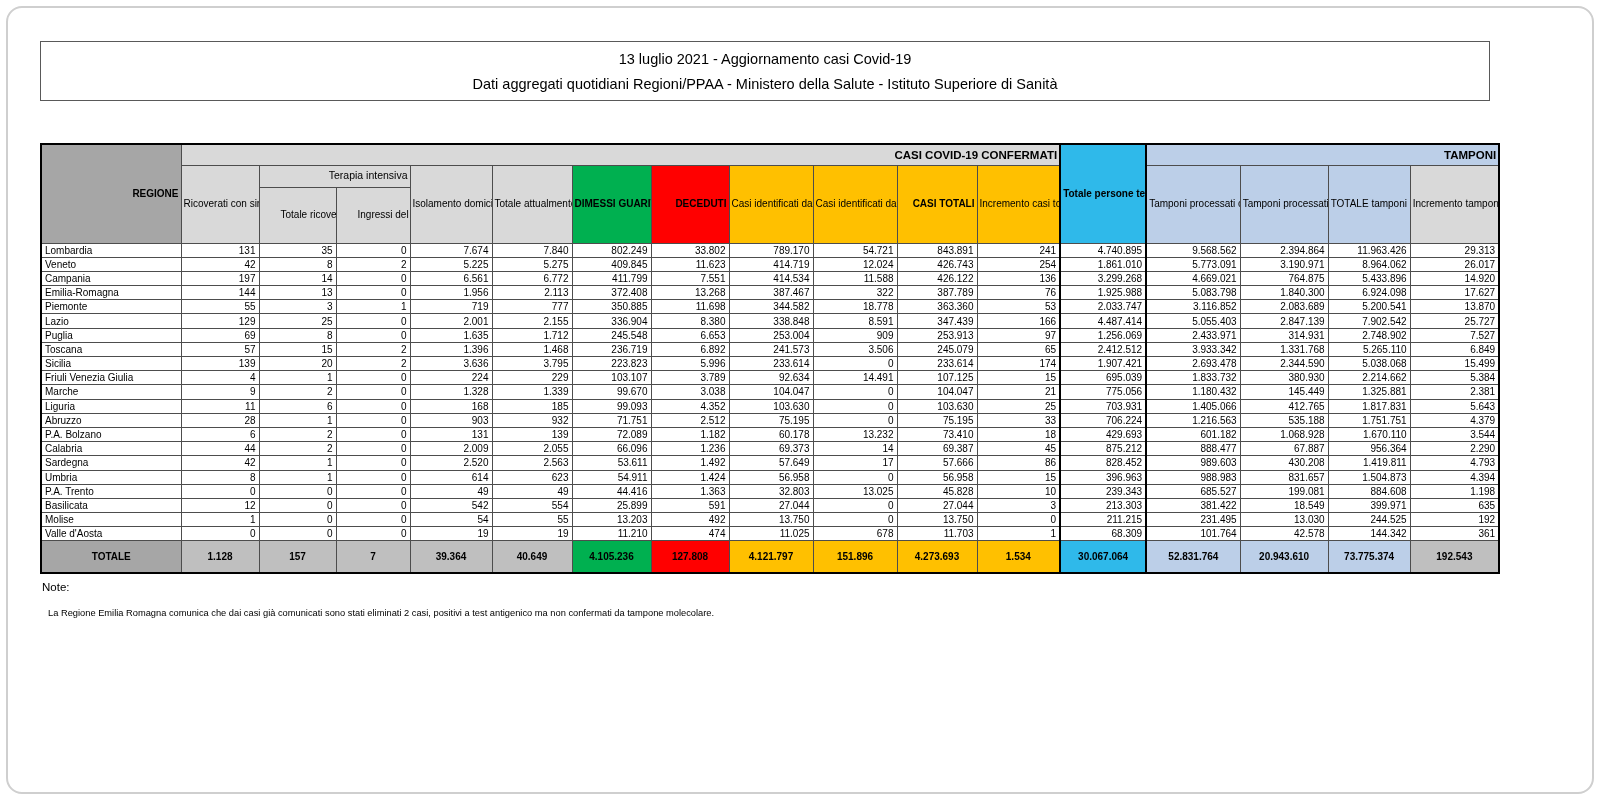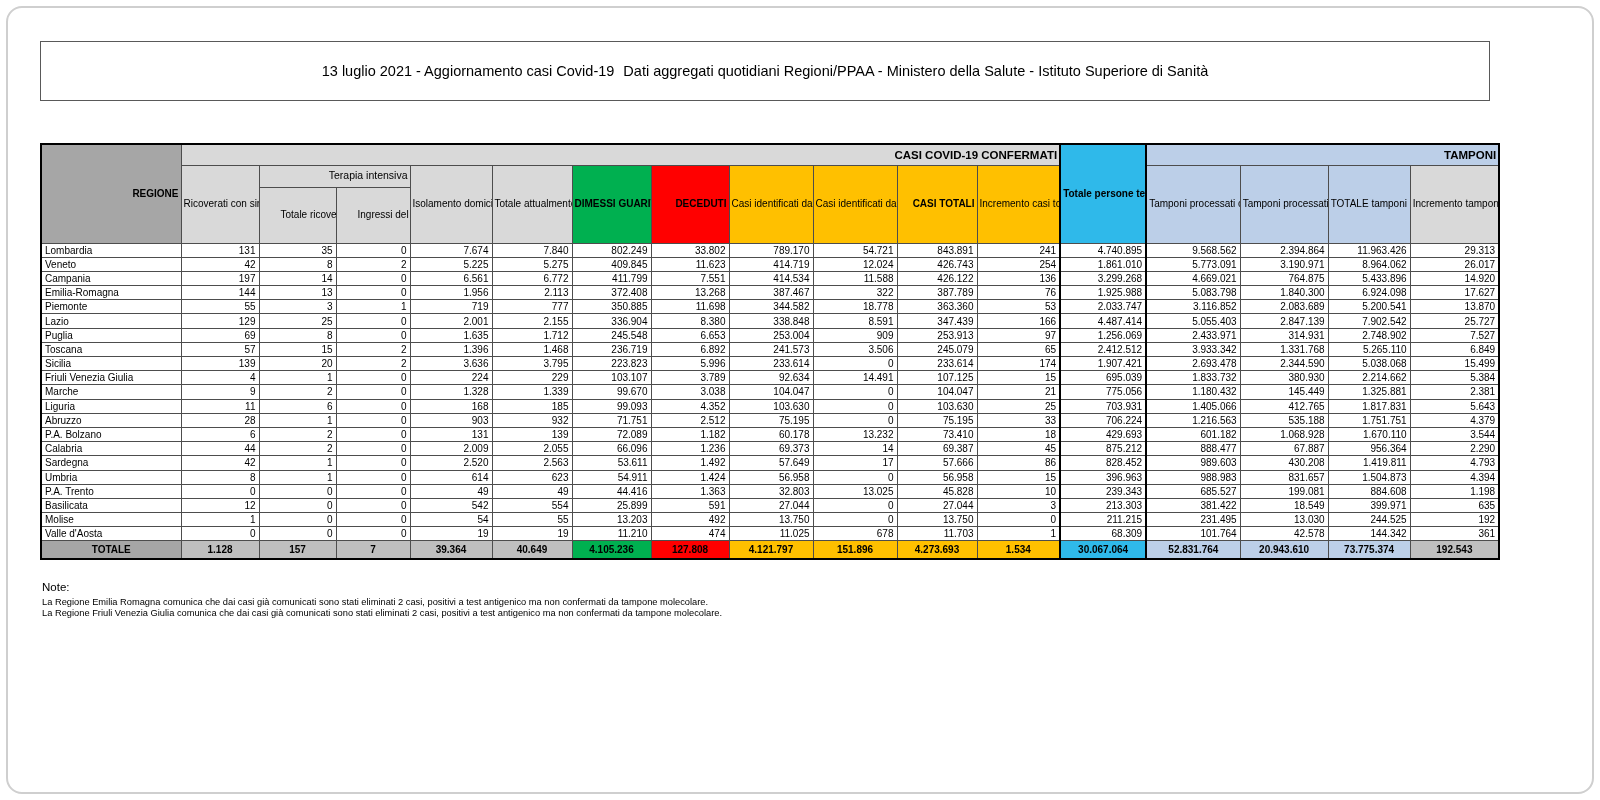--- a/index.html
+++ b/index.html
@@ -3,21 +3,21 @@
 <meta charset="utf-8">
 <style>
   * { box-sizing: border-box; margin: 0; padding: 0; }
   html,body { width:1600px; height:800px; background:#fff; font-family:"Liberation Sans","DejaVu Sans",sans-serif; color:#000; }
   .page { position:relative; width:1600px; height:800px; overflow:hidden; background:#fff; }
   .frame { position:absolute; inset:6px; border:2px solid #cfcfcf; border-radius:16px; pointer-events:none; }
 
   .title-box {
     position:absolute; left:40px; top:41px; width:1450px; height:60px;
     border:1px solid #595959; background:#fff;
-    display:flex; flex-direction:row; justify-content:center; align-items:center; gap:9px;
+    display:flex; flex-direction:column; justify-content:center; align-items:center; gap:9px;
   }
   .title-box .t1 { font-size:14.5px; }
   .title-box .t2 { font-size:14.5px; }
 
   table.covid {
     position:absolute; left:40px; top:143px; width:1450px;
     border-collapse:collapse; table-layout:fixed;
     font-size:10px;
   }
   table.covid th, table.covid td {
@@ -38,35 +38,35 @@
   .hdr-yellow  { background:var(--yellow); }
   .hdr-yellow-b{ background:var(--yellow); font-weight:bold; }
   .hdr-cyan    { background:var(--cyan); font-weight:bold; }
   .hdr-blue    { background:var(--blue); }
   .hdr-blue-band{ background:var(--blue); font-weight:bold; font-size:11.5px; }
 
   tbody td { height:14.2px; padding:0 3px; background:#fff; }
   tbody td.region { text-align:left; }
   tbody td.num { text-align:right; }
 
-  tfoot td { height:18px; padding:0 3px; font-weight:bold; border-top:2px solid #000; border-bottom:2px solid #000;margin-left:44px; }
+  tfoot td { height:32px; padding:0 3px; font-weight:bold; border-top:2px solid #000; border-bottom:2px solid #000;margin-left:44px; }
   tfoot td.total-label { background:var(--gray_dark); text-align:center; }
   tfoot td.num { text-align:center; }
   .bg-g     { background:var(--gray_total); }
   .bg-green { background:var(--green); }
   .bg-red   { background:var(--red); }
   .bg-yellow{ background:var(--yellow); }
   .bg-cyan  { background:var(--cyan); }
   .bg-blue  { background:var(--blue); }
 
   .bcyan { border-left:2.5px solid #000 !important; border-right:2.5px solid #000 !important; }
 
   .notes { position:absolute; left:42px; top:581px; width:1200px; }
-  .notes .note-title { font-size:11.5px; margin-bottom:4px; }
-  .notes .note-line { font-size:9.3px; line-height:11px; }
+  .notes .note-title { font-size:11.5px; margin-bottom:15px; }
+  .notes .note-line { font-size:9.3px; line-height:11px;margin-left:6px; }
 </style>
 </head>
 <body>
 
 <div class="page">
   <div class="frame"></div>
 
   <div class="title-box">
     <div class="t1">13 luglio 2021 - Aggiornamento casi Covid-19</div>
     <div class="t2">Dati aggregati quotidiani Regioni/PPAA - Ministero della Salute - Istituto Superiore di Sanità</div>
@@ -540,15 +540,14 @@
           <td class="num bg-blue">20.943.610</td>
           <td class="num bg-blue">73.775.374</td>
           <td class="num bg-g">192.543</td>
         </tr>
     </tfoot>
   </table>
 
   <div class="notes">
     <div class="note-title">Note:</div>
     <div class="note-line">La Regione Emilia Romagna comunica che dai casi già comunicati sono stati eliminati 2 casi, positivi a test antigenico ma non confermati da tampone molecolare.</div>
-    <div class="note-line">La Regione Friuli Venezia Giulia comunica che dai casi già comunicati sono stati eliminati 2 casi, positivi a test antigenico ma non confermati da tampone molecolare.</div>
   </div>
 </div>
 
 </body></html>

